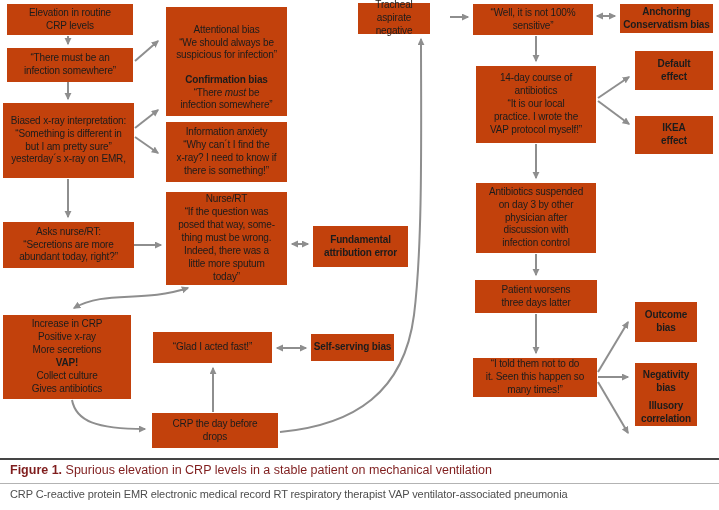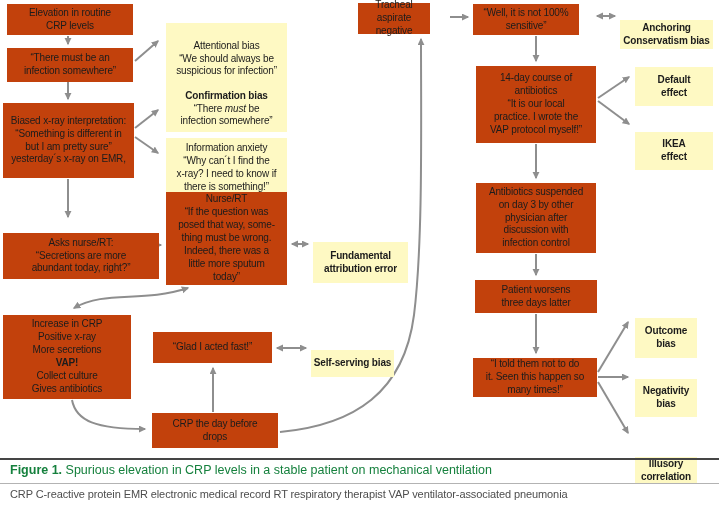--- a/index.html
+++ b/index.html
@@ -4,27 +4,27 @@
 <style>
   * { margin:0; padding:0; box-sizing:border-box; }
   html,body { background:#fff; }
   body { font-family:"Liberation Sans", sans-serif; }
   #page { position:relative; width:719px; height:510px; background:#fff; overflow:hidden; }
   #arrows { position:absolute; left:0; top:0; width:719px; height:455px; z-index:1; }
   .box { position:absolute; z-index:2; display:flex; flex-direction:column; justify-content:center;
          align-items:center; text-align:center; font-size:10px; line-height:12.9px;
          letter-spacing:-0.15px; color:#1c1c1c; padding:1px 1px; }
   .dark  { background:#c2410c; }
-  .light { background:#fef9c3;margin-top:16px; }
+  .light { background:#c2410c; }
   .ln { width:100%; }
   .b  { font-weight:bold; }
   em { font-style:italic; }
   .rule1 { position:absolute; left:0; top:458px; width:719px; height:2px; background:#454545; z-index:3; }
   .rule2 { position:absolute; left:0; top:483px; width:719px; height:1px; background:#b3b3b3; z-index:3; }
-  .caption { position:absolute; left:10px; top:463px; width:705px; font-size:12.5px; color:#15803d; z-index:3; }
+  .caption { position:absolute; left:10px; top:463px; width:705px; font-size:12.5px; color:#7f1d1d; z-index:3; }
   .caption .lbl { font-weight:bold; }
   .footnote { position:absolute; left:10px; top:488px; width:709px; font-size:11px; color:#4d4d4d;
               letter-spacing:-0.1px; z-index:3; }
 </style>
 </head>
 <body>
 
 <div id="page">
 
   <svg id="arrows" viewBox="0 0 719 455">
@@ -71,21 +71,21 @@
     <div class="ln">infection somewhere”</div>
   </div>
 
   <div class="box dark" style="left:3px;top:103px;width:131px;height:75px">
     <div class="ln">Biased x-ray interpretation:</div>
     <div class="ln">“Something is different in</div>
     <div class="ln">but I am pretty sure”</div>
     <div class="ln">yesterday´s x-ray on EMR,</div>
   </div>
 
-  <div class="box dark" style="left:3px;top:233px;width:156px;height:46px">
+  <div class="box dark" style="left:3px;top:222px;width:131px;height:46px">
     <div class="ln">Asks nurse/RT:</div>
     <div class="ln">“Secretions are more</div>
     <div class="ln">abundant today, right?”</div>
   </div>
 
   <div class="box dark" style="left:3px;top:315px;width:128px;height:84px">
     <div class="ln">Increase in CRP</div>
     <div class="ln">Positive x-ray</div>
     <div class="ln">More secretions</div>
     <div class="ln b">VAP!</div>
@@ -138,21 +138,21 @@
   <div class="box dark" style="left:152px;top:413px;width:126px;height:35px">
     <div class="ln">CRP the day before</div>
     <div class="ln">drops</div>
   </div>
 
   <div class="box dark" style="left:358px;top:3px;width:72px;height:31px">
     <div class="ln">Tracheal aspirate</div>
     <div class="ln">negative</div>
   </div>
 
-  <div class="box dark" style="left:473px;top:4px;width:106px;height:31px">
+  <div class="box dark" style="left:473px;top:4px;width:120px;height:31px">
     <div class="ln">“Well, it is not 100%</div>
     <div class="ln">sensitive”</div>
   </div>
 
   <div class="box dark" style="left:476px;top:66px;width:120px;height:77px">
     <div class="ln">14-day course of</div>
     <div class="ln">antibiotics</div>
     <div class="ln">“It is our local</div>
     <div class="ln">practice. I wrote the</div>
     <div class="ln">VAP protocol myself!”</div>
@@ -195,21 +195,21 @@
   <div class="box light" style="left:635px;top:302px;width:62px;height:40px">
     <div class="ln b">Outcome</div>
     <div class="ln b">bias</div>
   </div>
 
   <div class="box light" style="left:635px;top:363px;width:62px;height:38px">
     <div class="ln b">Negativity</div>
     <div class="ln b">bias</div>
   </div>
 
-  <div class="box light" style="left:635px;top:441px;width:62px;height:27px">
+  <div class="box light" style="left:635px;top:399px;width:62px;height:27px">
     <div class="ln b">Illusory</div>
     <div class="ln b">correlation</div>
   </div>
 
   <div class="rule1"></div>
   <div class="caption"><span class="lbl">Figure 1.</span><span> Spurious elevation in CRP levels in a stable patient on mechanical ventilation</span></div>
   <div class="rule2"></div>
   <div class="footnote">CRP C-reactive protein EMR electronic medical record RT respiratory therapist VAP ventilator-associated pneumonia</div>
 
 </div>

